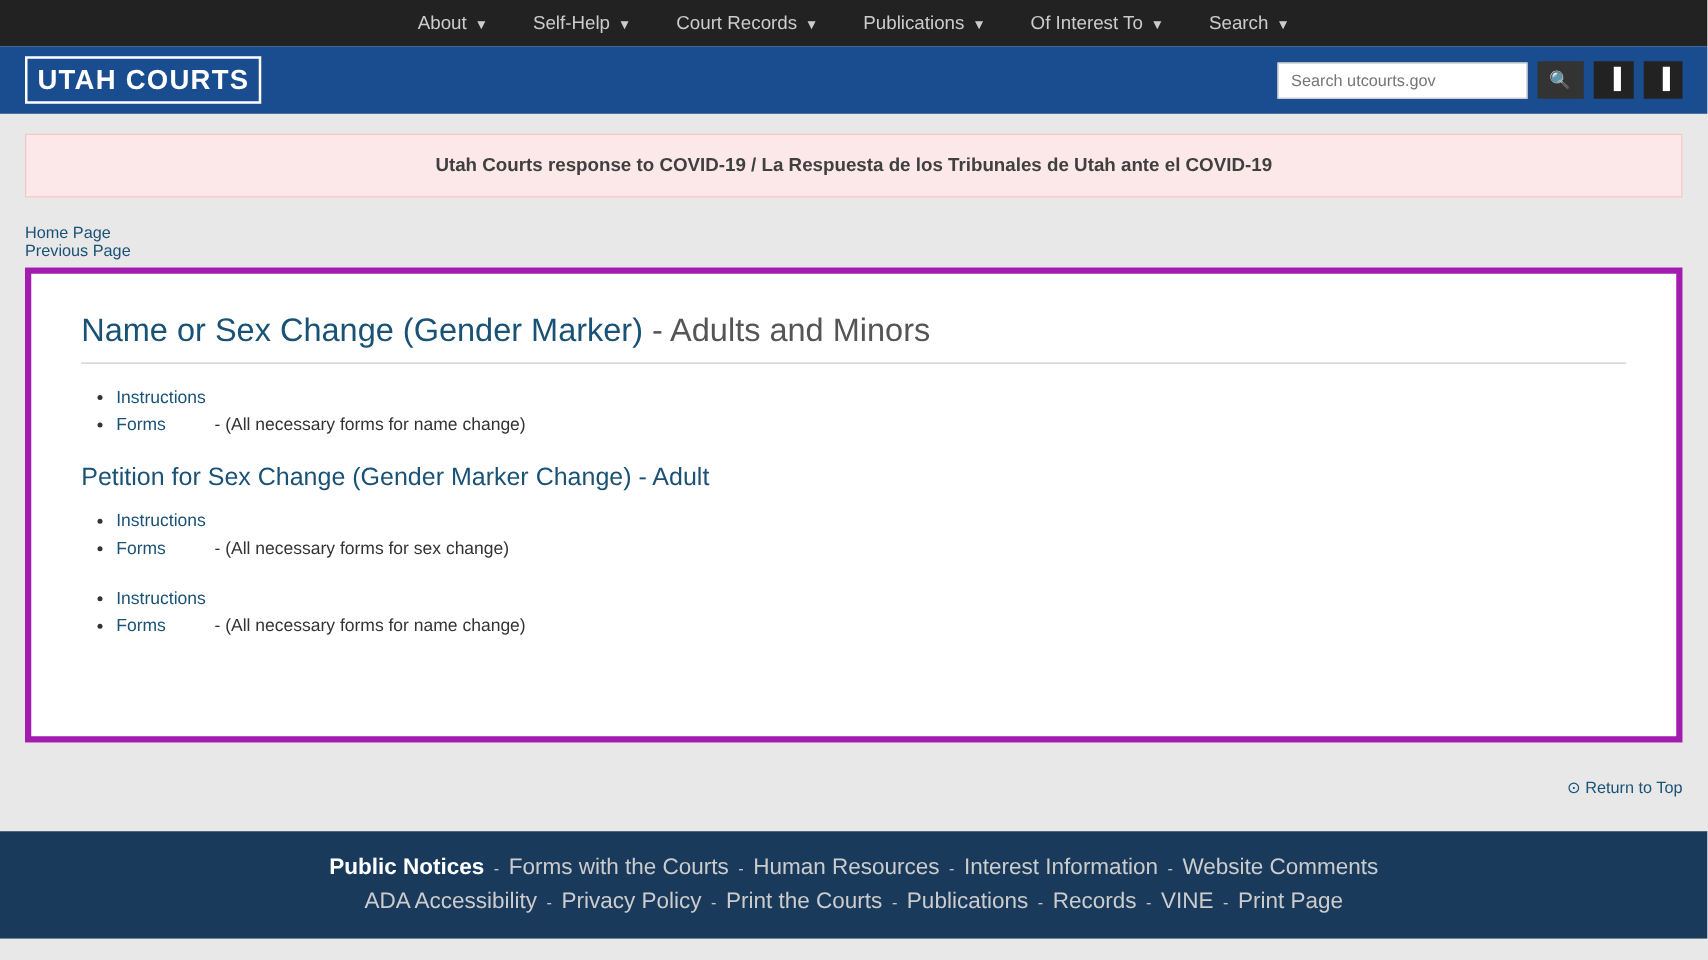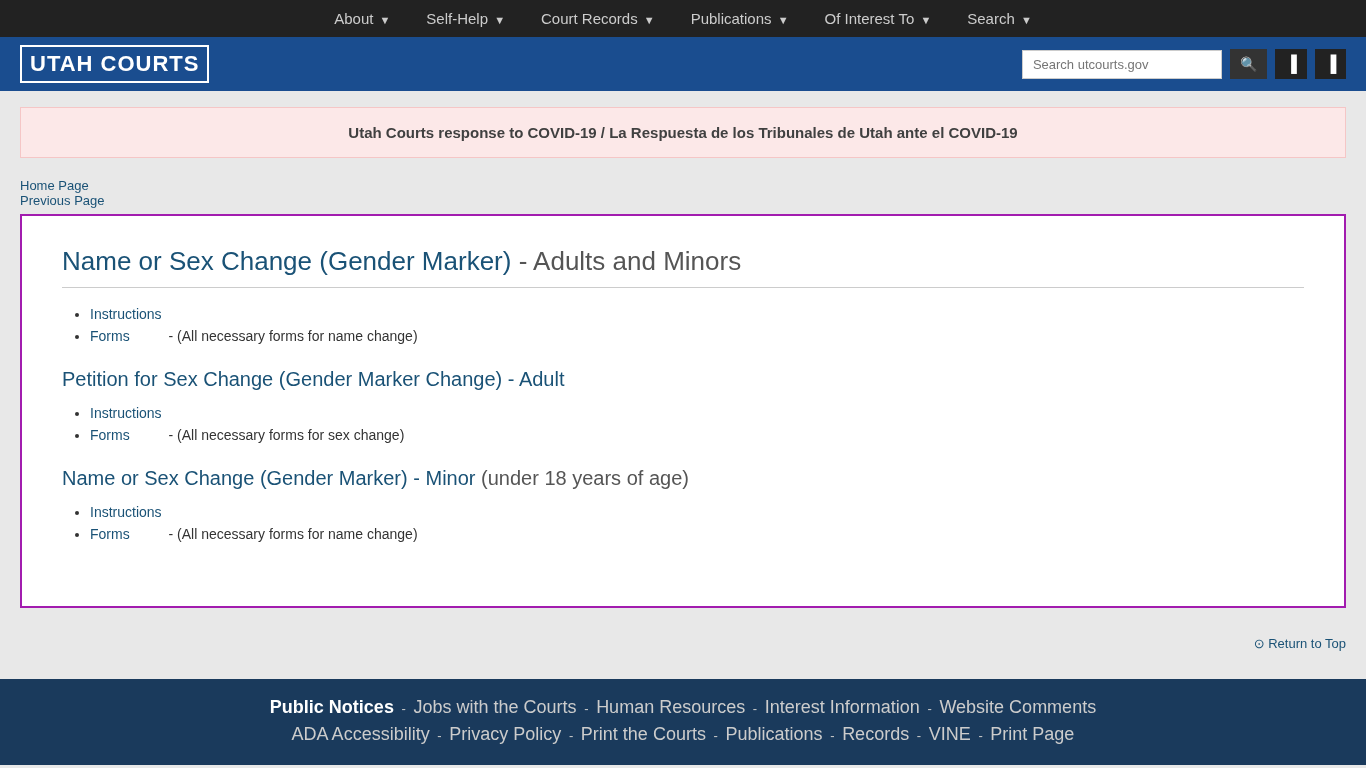--- a/index.html
+++ b/index.html
@@ -91,21 +91,21 @@
     #breadcrumb-bar a {
       color: #1a5276;
       text-decoration: none;
       font-size: 13px;
     }
 
     
     #main-content {
       margin: 0 20px 20px 20px;
       background: white;
-      border: 2px solid #a21caf;
+      border: 5px solid #a21caf;
       padding: 30px 40px 40px 40px;
       min-height: 380px;
     }
 
     .page-title {
       font-size: 26px;
       color: #1a5276;
       font-weight: normal;
       margin-bottom: 10px;
     }
@@ -236,42 +236,39 @@
   </h2>
   <ul class="item-list">
     <li>
       <a href="#">Instructions</a><span class="list-desc"></span>
     </li>
     <li>
       <a href="#">Forms</a><span class="list-desc"> - (All necessary forms for sex change)</span>
     </li>
   </ul>
 
-  <h2 class="section-heading">
-    <span>Name or Sex Change (Gender Marker) - Minor</span><span class="normal-weight"> (under 18 years of age)</span>
-  </h2>
   <ul class="item-list">
     <li>
       <a href="#">Instructions</a><span class="list-desc"></span>
     </li>
     <li>
       <a href="#">Forms</a><span class="list-desc"> - (All necessary forms for name change)</span>
     </li>
   </ul>
 </div>
 
 <div id="return-to-top">
   <a href="#">⊙ Return to Top</a>
 </div>
 
 <footer id="footer">
   <div class="footer-row">
     <a href="#" class="bold-link">Public Notices</a>
     <span class="footer-sep"> - </span>
-    <a href="#">Jobs with the Courts</a>
+    <a href="#">Forms with the Courts</a>
     <span class="footer-sep"> - </span>
     <a href="#">Human Resources</a>
     <span class="footer-sep"> - </span>
     <a href="#">Interest Information</a>
     <span class="footer-sep"> - </span>
     <a href="#">Website Comments</a>
   </div>
   <div class="footer-row">
     <a href="#">ADA Accessibility</a>
     <span class="footer-sep"> - </span>

